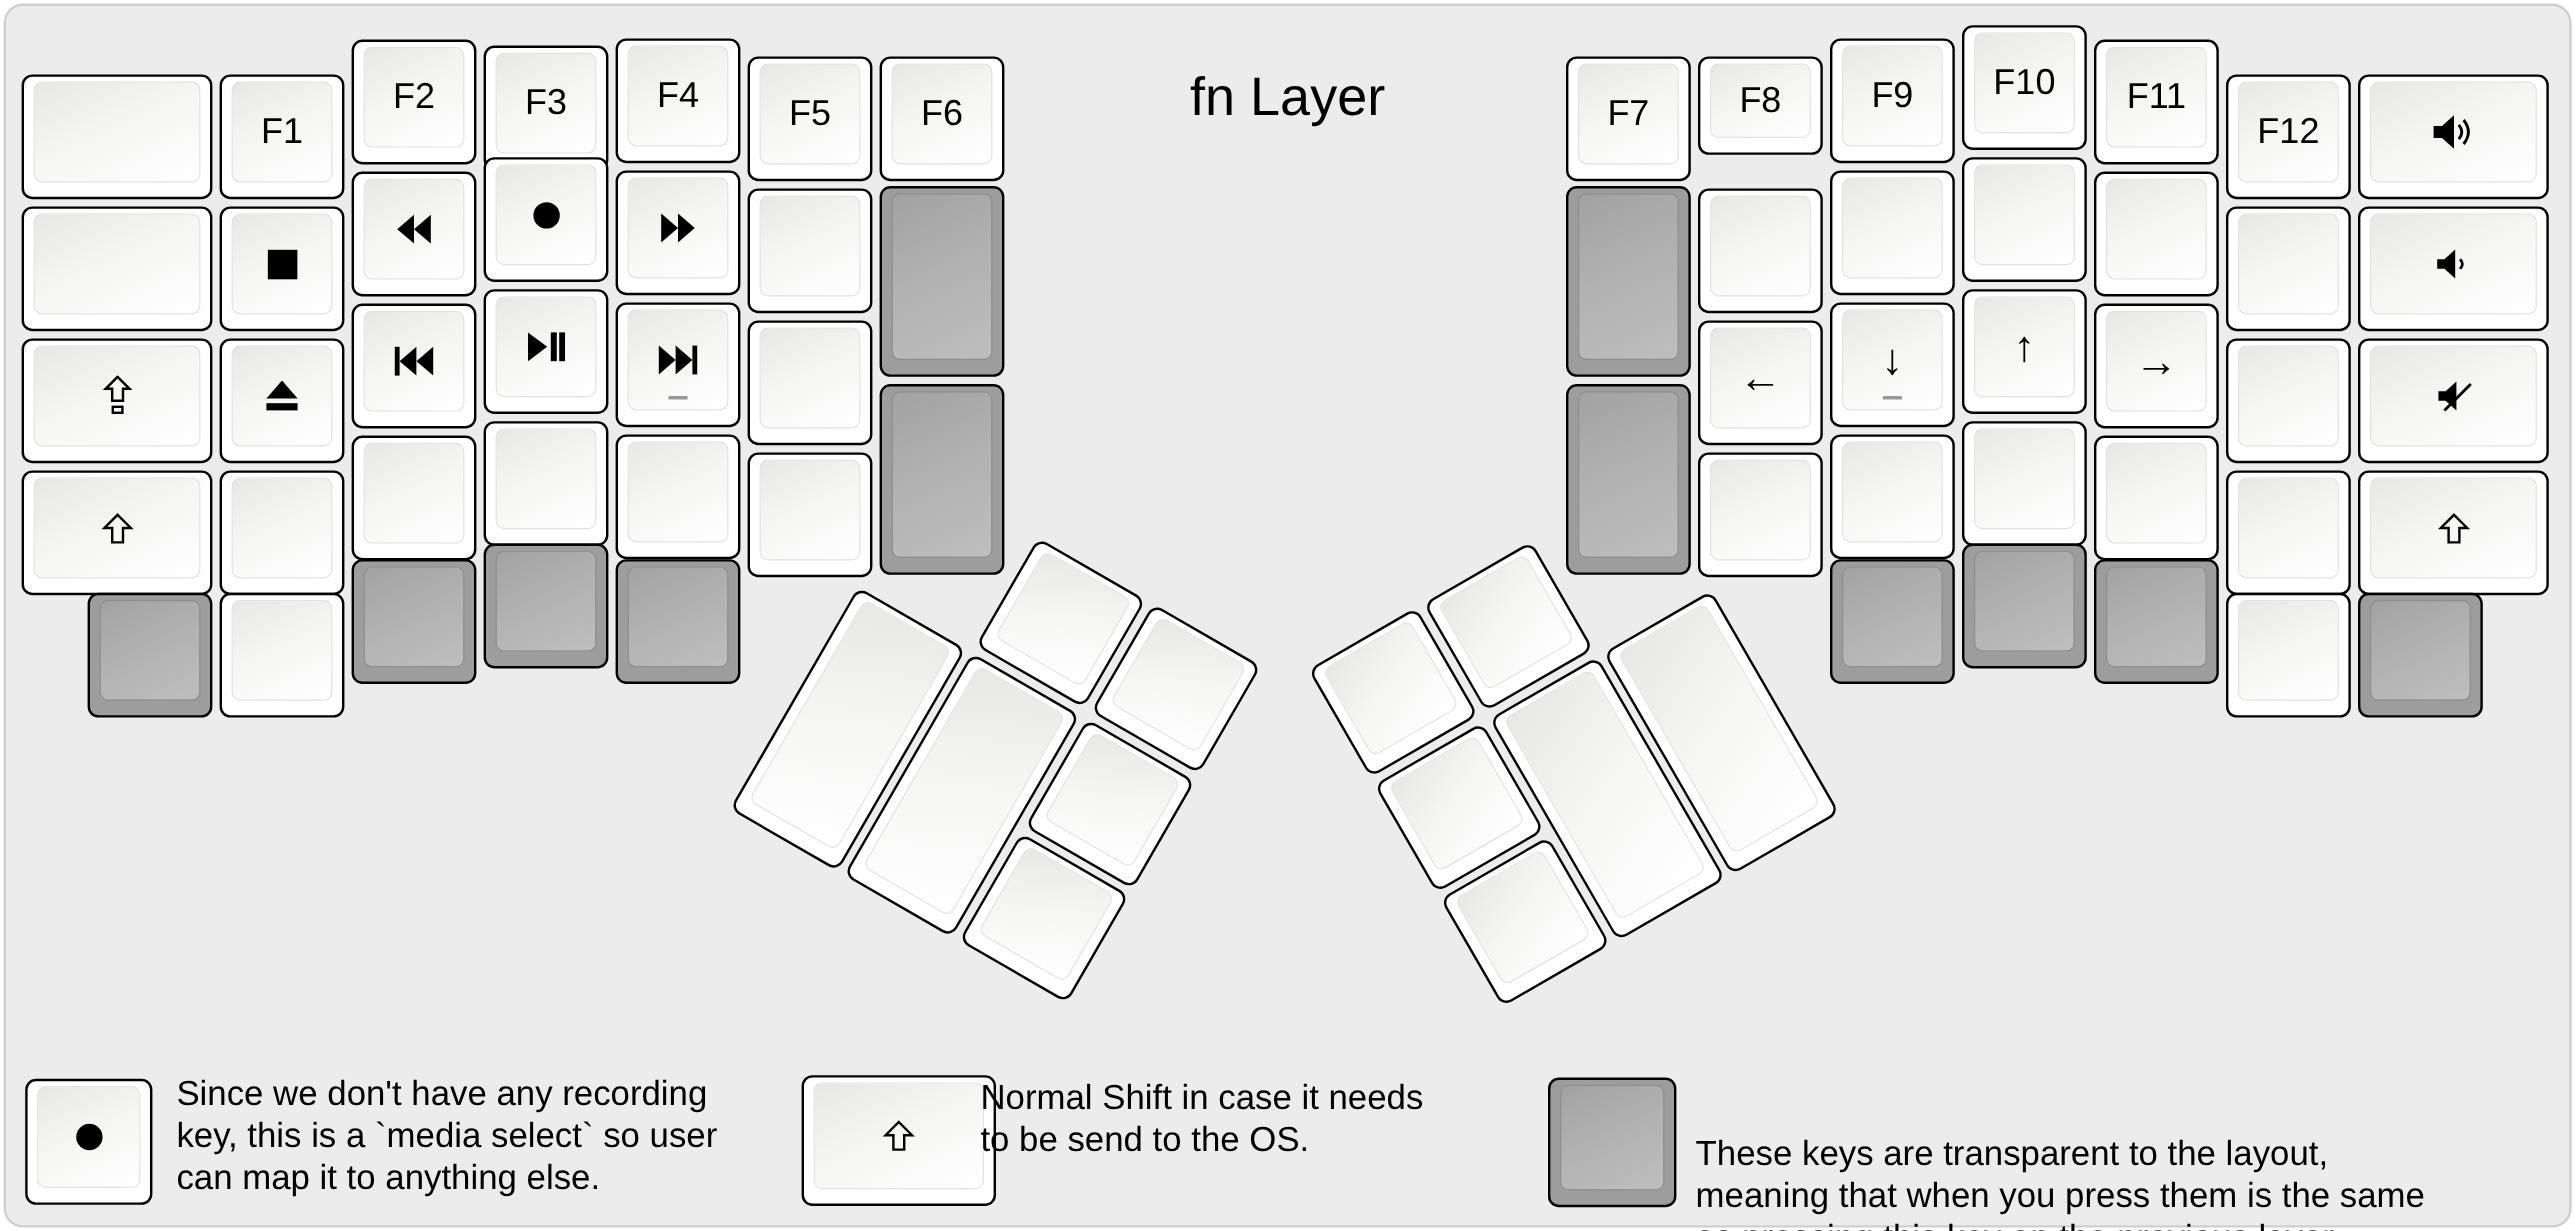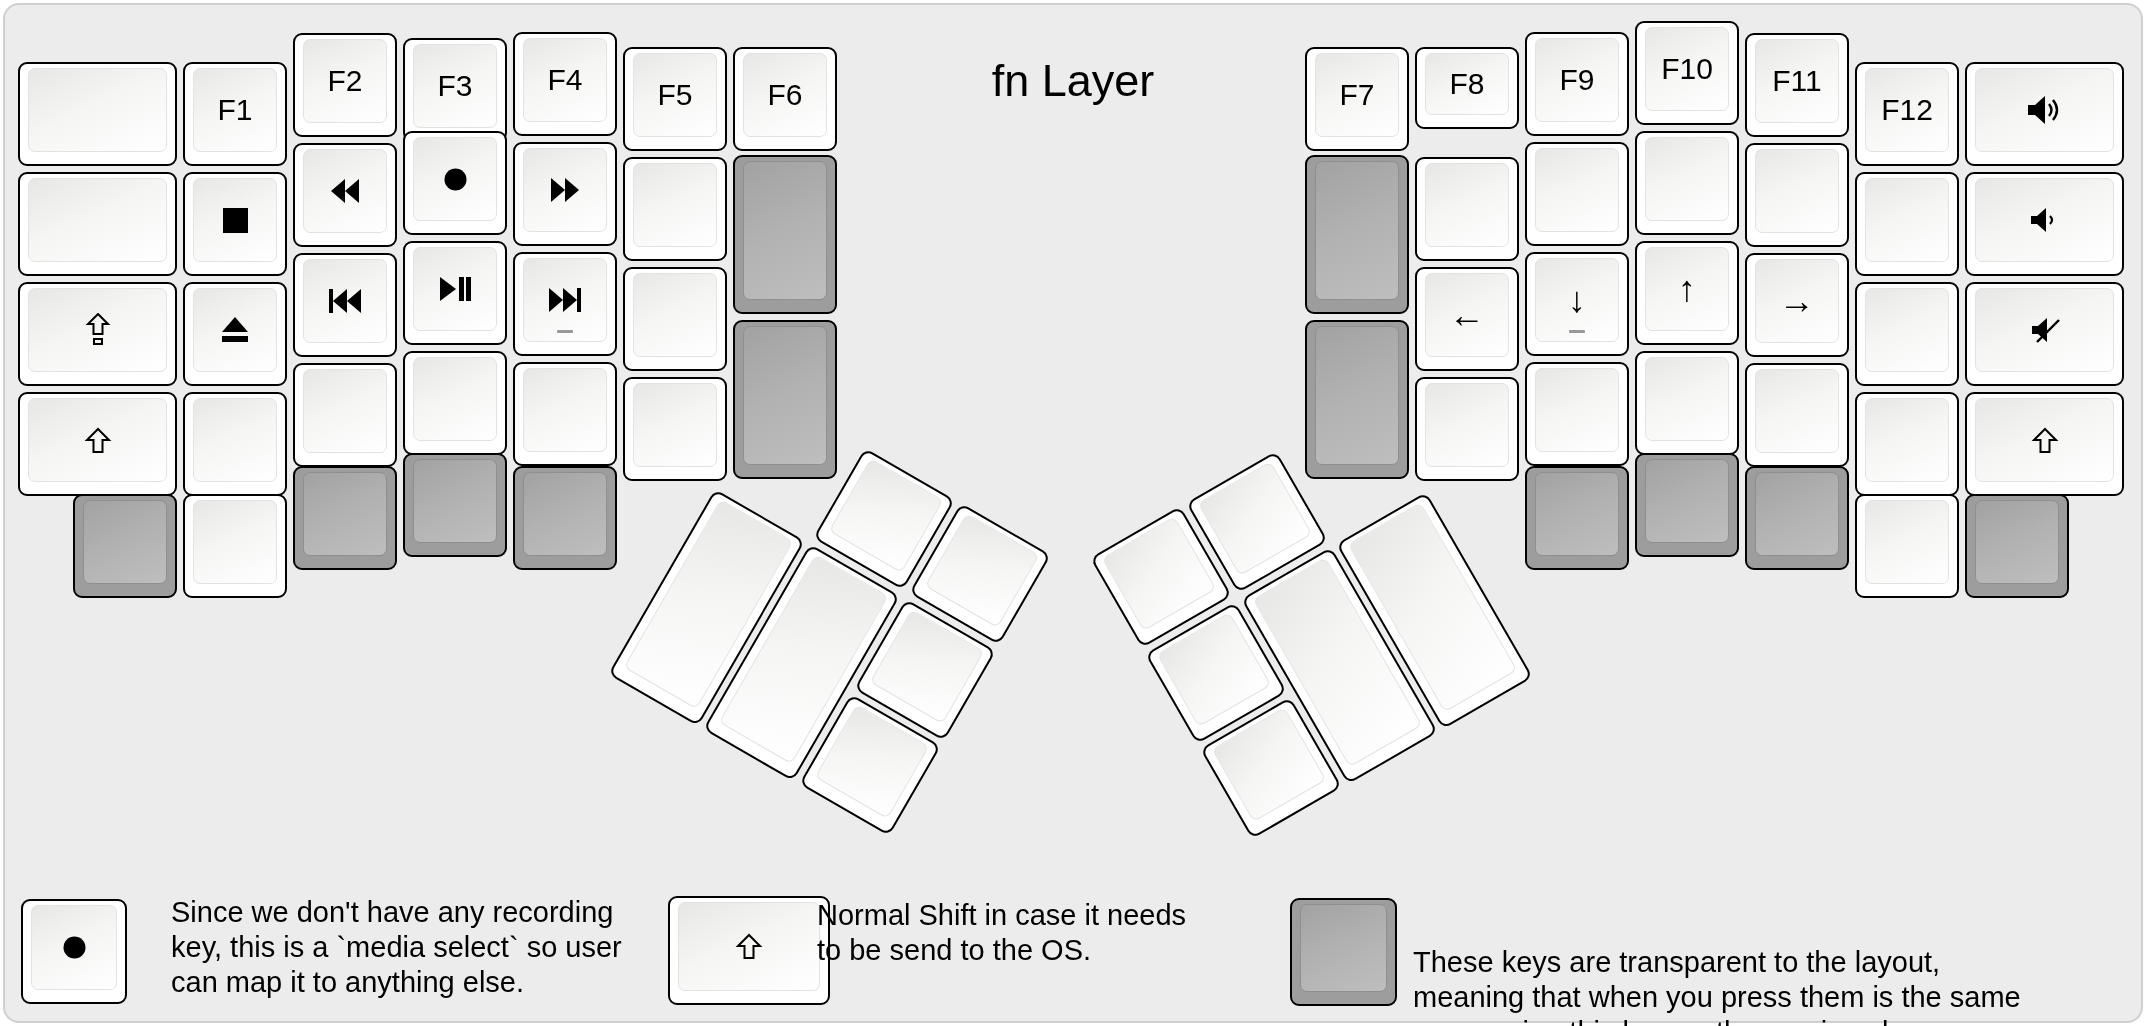--- a/index.html
+++ b/index.html
@@ -389,21 +389,21 @@
   <div id="legend">
       <div class="key" style="left: 21px; top: 899px; width: 106px; height: 105px;">
         <div class="top">
           <span class="icon">
             <svg width="23" height="23" viewBox="0 0 23 23">
               <circle cx="11.5" cy="11.5" r="11" fill="#000"></circle>
             </svg>
           </span>
         </div>
       </div>
-      <div class="legend-text" style="left: 147px; top: 895px; margin-left: 24px;">Since we don't have any recording
+      <div class="legend-text" style="left: 147px; top: 895px;">Since we don't have any recording
 key, this is a `media select` so user
 can map it to anything else.</div>
       <div class="key" style="left: 668px; top: 896px; width: 162px; height: 109px;">
         <div class="top">
           <span class="icon">
             <svg width="30" height="27" viewBox="0 0 30 27">
               <path d="M15,2 L26,13 L19.5,13 L19.5,25 L10.5,25 L10.5,13 L4,13 Z" fill="none" stroke="#000" stroke-width="2"></path>
             </svg>
           </span>
         </div>

